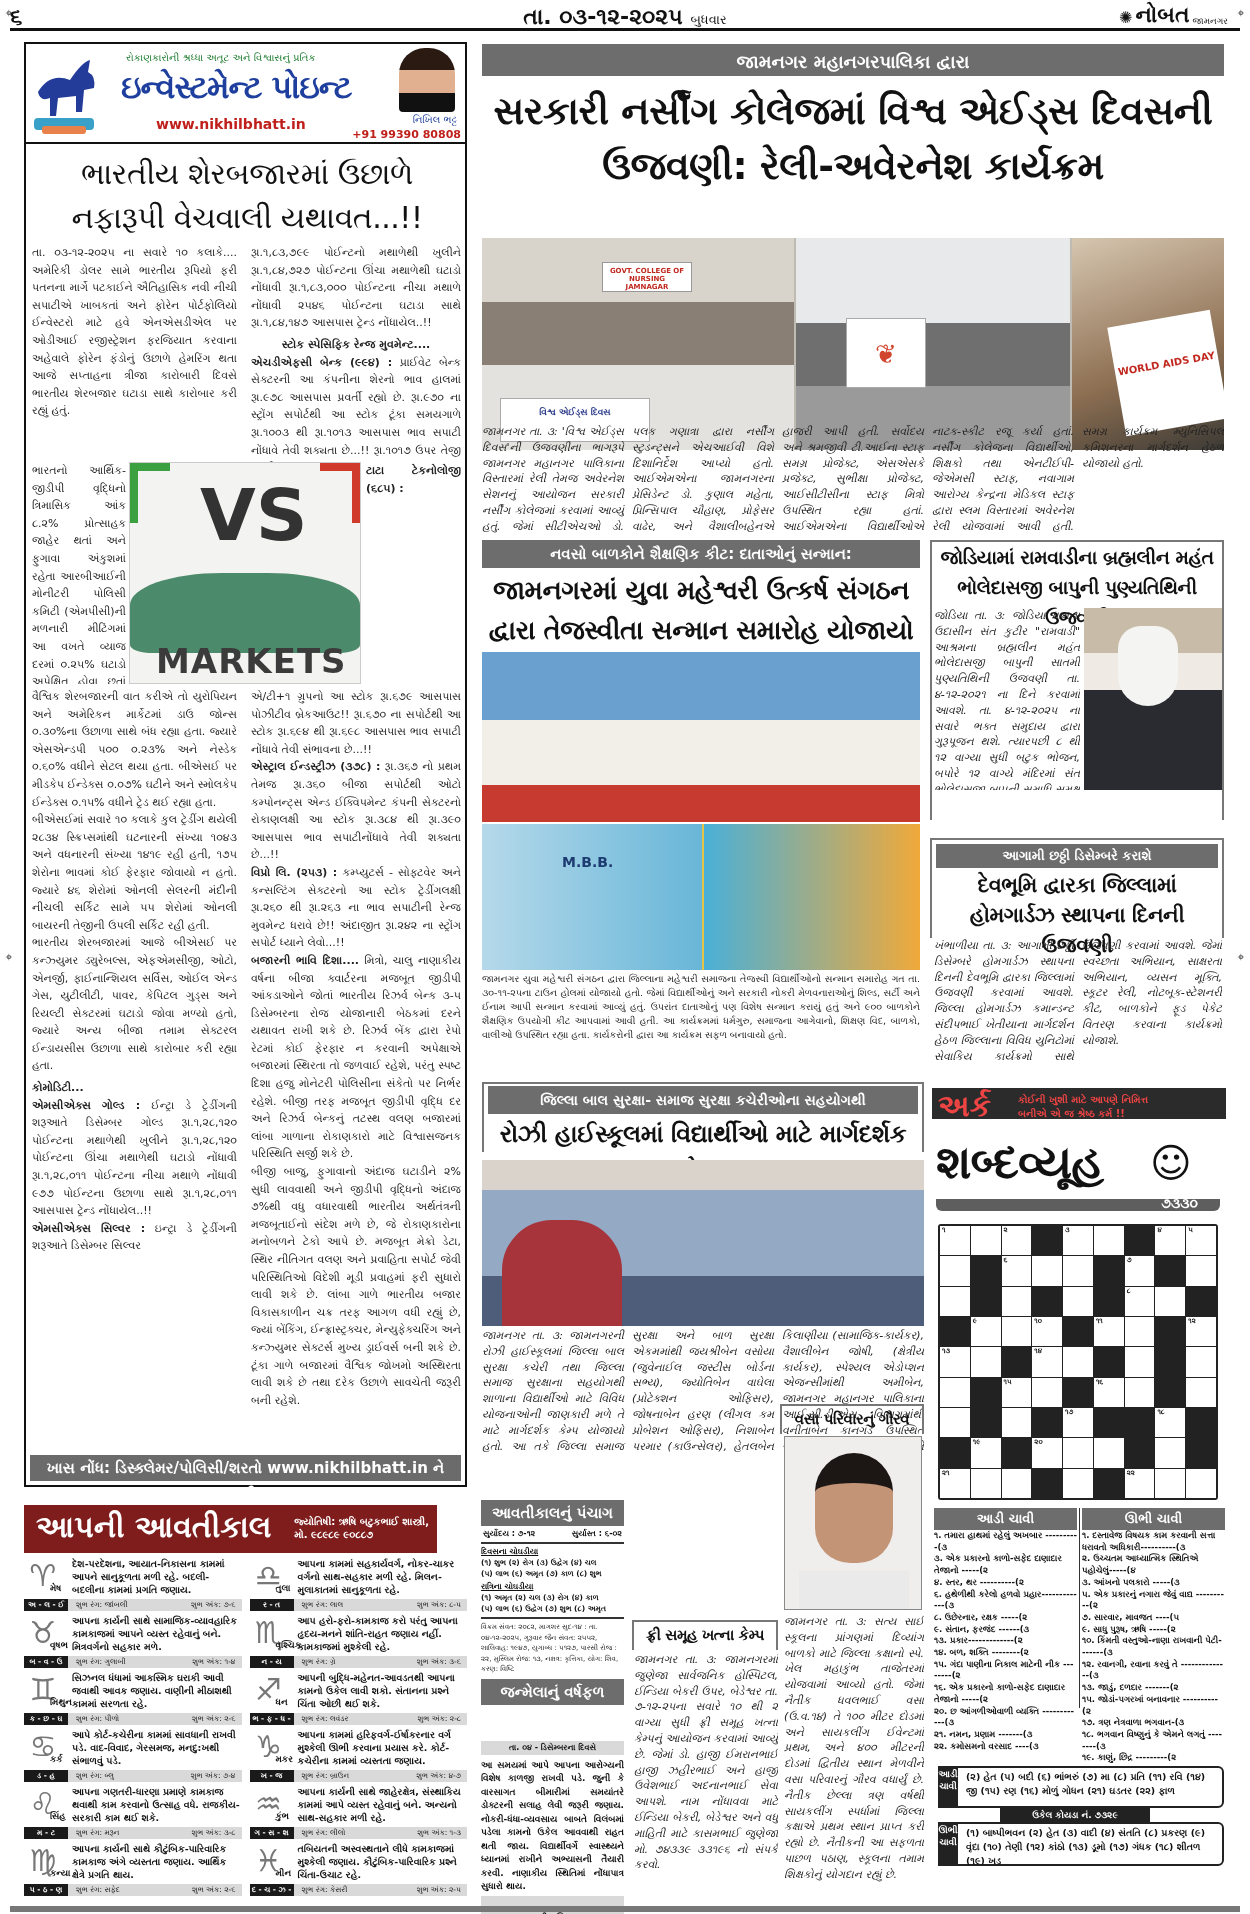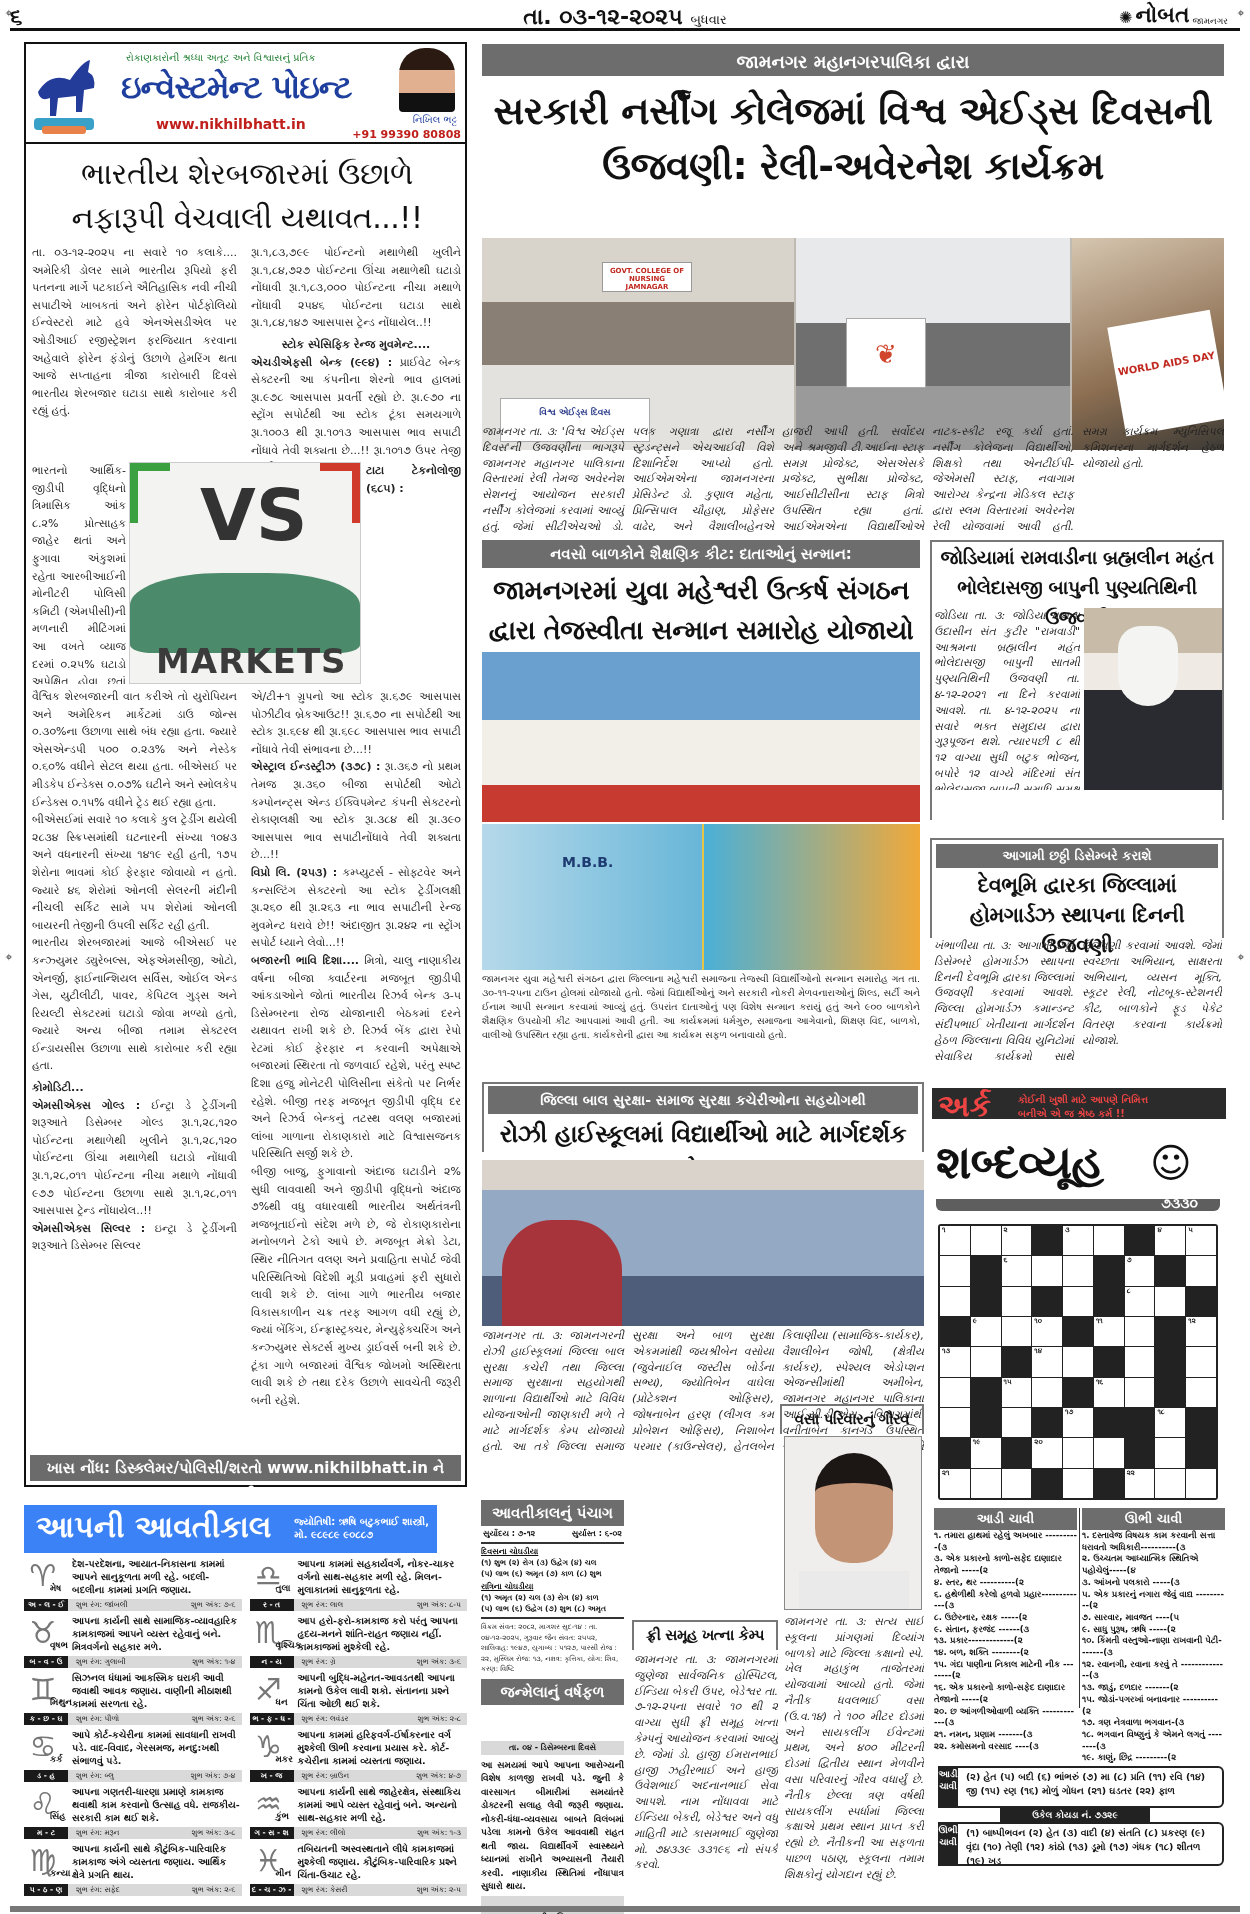--- a/index.html
+++ b/index.html
@@ -29,21 +29,21 @@
   .col-text b { font-weight:bold; }
   .vs-img { position:absolute; left: 103px; top: 418px; width: 232px; height: 222px; background: #f3f3f1; overflow:hidden; border:1px solid #ccc;}
   .vs-img .vs { position:absolute; left: 70px; top: 10px; font-size: 72px; font-weight: bold; color:#333; }
   .vs-img .mk { position:absolute; left: 26px; bottom: 2px; font-size: 34px; font-weight: bold; color:#3b3b3b; letter-spacing: 1px;}
   .vs-img .hill { position:absolute; left:0; right:0; top: 110px; height: 80px; background: #4b8a6a; border-radius: 40% 40% 10% 10%; }
   .vs-img .ag { position:absolute; left: 0; top:0; width: 40px; height: 60px; border-left: 8px solid #3aa040; border-top: 8px solid #3aa040;}
   .vs-img .ar { position:absolute; right: 0; top:0; width: 40px; height: 60px; border-right: 8px solid #d03a2a; border-top: 8px solid #d03a2a;}
   .note-bar { position:absolute; left: 4px; right: 4px; bottom: 4px; height: 26px; background:#6b6b6b; color:#fff; font-size: 15px; font-weight: bold; text-align:center; line-height:26px; }
   
   .rashi { left: 24px; top: 1505px; width: 443px; height: 390px; }
-  .rashi-head { position:absolute; left:0; top:0; width: 413px; height: 48px; background:#3b82f6; color:#fff; }
+  .rashi-head { position:absolute; left:0; top:0; width: 413px; height: 48px; background:#7f1d1d; color:#fff; }
   .rashi-head .t { position:absolute; left: 12px; top: 4px; font-size: 30px; font-weight: bold; }
   .rashi-head .a { position:absolute; right: 8px; top: 10px; font-size: 10px; text-align:left; line-height: 13px; font-weight:bold;}
   .rgrid { position:absolute; left:0; top: 52px; width: 443px; display:grid; grid-template-columns: 1fr 1fr; column-gap: 8px; row-gap: 2px;}
   .rcell { position: relative; height: 55px; }
   .rcell .ico { position:absolute; left:2px; top:2px; width: 34px; height: 34px; color:#777; font-size: 30px; line-height: 34px; text-align:center;}
   .rcell .nm { position:absolute; left: 26px; top: 26px; font-size: 9px; font-weight:bold; }
   .rcell .txt { position:absolute; left: 48px; top: 0; right: 0; font-size: 9.5px; line-height: 13px; font-weight: bold; }
   .rcell .foot { position:absolute; left:0; right:0; top: 42px; height: 12px; background:#d9d9d9; font-size: 7.5px; line-height: 12px;}
   .rcell .foot .lt { position:absolute; left:0; top:0; width: 44px; height: 12px; background:#1a1a1a; color:#fff; text-align:center; font-weight:bold;}
   .rcell .foot .rg { position:absolute; left: 52px; }

